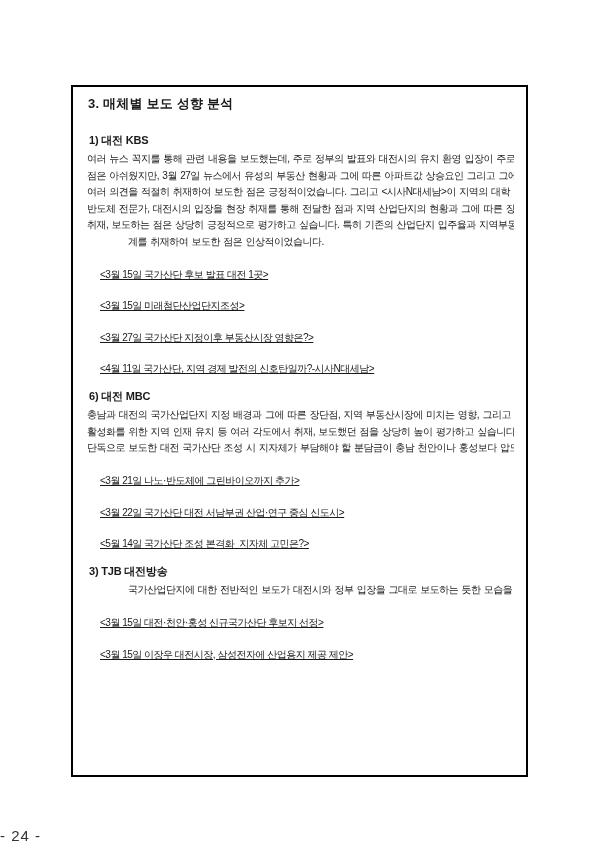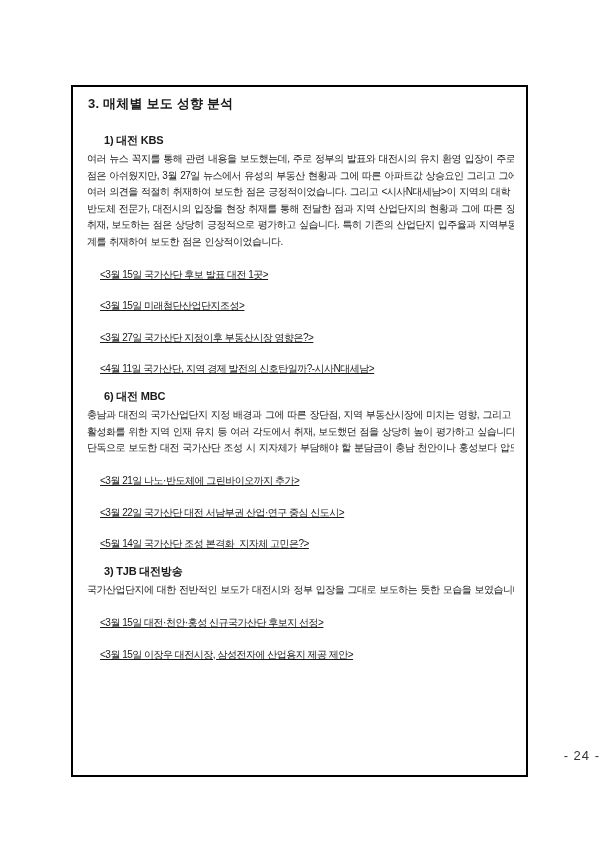--- a/index.html
+++ b/index.html
@@ -30,21 +30,21 @@
     font-size: 13px;
     font-weight: 700;
     line-height: 14px;
     margin: 0 0 22px 1px;
     letter-spacing: 0.2px;
   }
   .sec-heading {
     font-size: 11px;
     font-weight: 700;
     line-height: 14px;
-    margin: 13px 0 0 17px;
+    margin: 13px 0 0 2px;
     letter-spacing: -0.2px;
   }
   .sec:first-of-type .sec-heading {
     margin-top: 22px;
   }
   .plines {
     margin-top: 4px;
   }
   .pline {
     font-size: 10px;
@@ -53,38 +53,39 @@
     margin: 0;
     letter-spacing: -0.5px;
     word-spacing: 1px;
     text-align: justify;
     text-align-last: justify;
     white-space: nowrap;
     overflow: hidden;
   }
   .pline.last {
     text-align-last: left;
+    margin-left: 41px;
   }
   .item {
     font-size: 10px;
     line-height: 14px;
     height: 14px;
     margin: 17.5px 0 0 13px;
     letter-spacing: -0.5px;
     white-space: nowrap;
     overflow: hidden;
     text-decoration: underline;
   }
   .page-footer {
     position: absolute;
     left: 0;
     right: 0;
-    top: 748px;
-    text-align: right;
-    font-size: 13px;
+    top: 827px;
+    text-align: left;
+    font-size: 15px;
     letter-spacing: 1px;
     color: #333333;
   }
 </style>
 </head>
 <body>
 
 <div class="sheet">
   <div class="frame">
 

